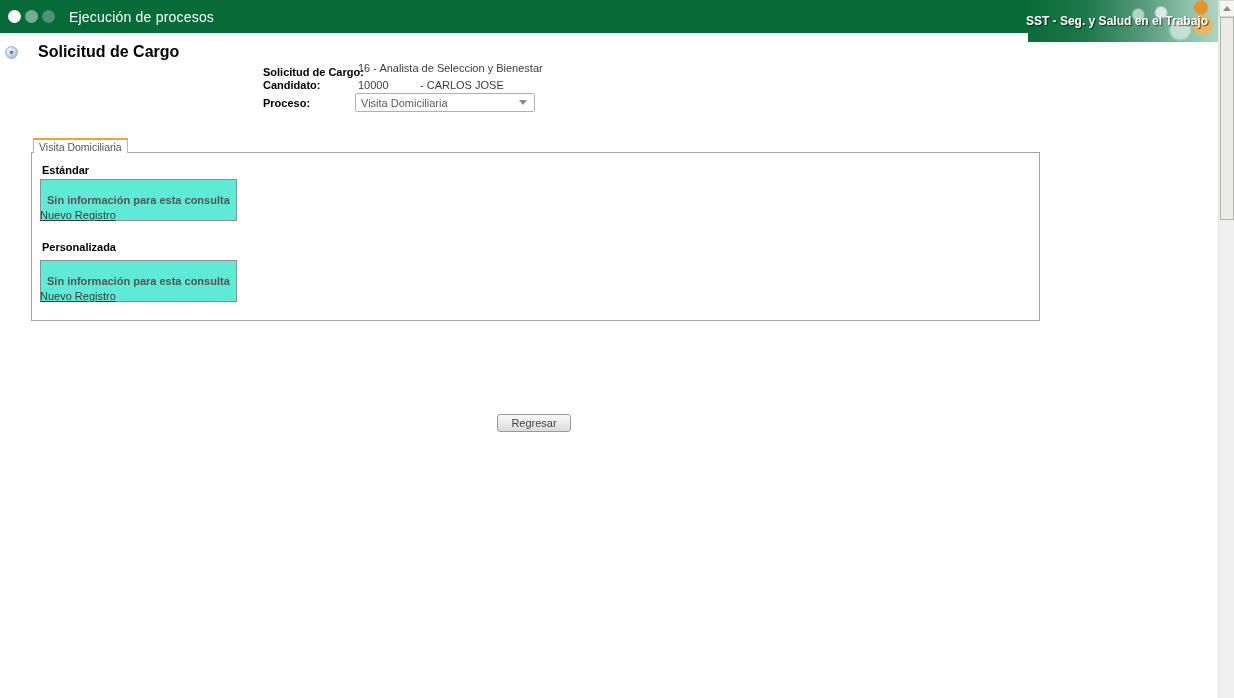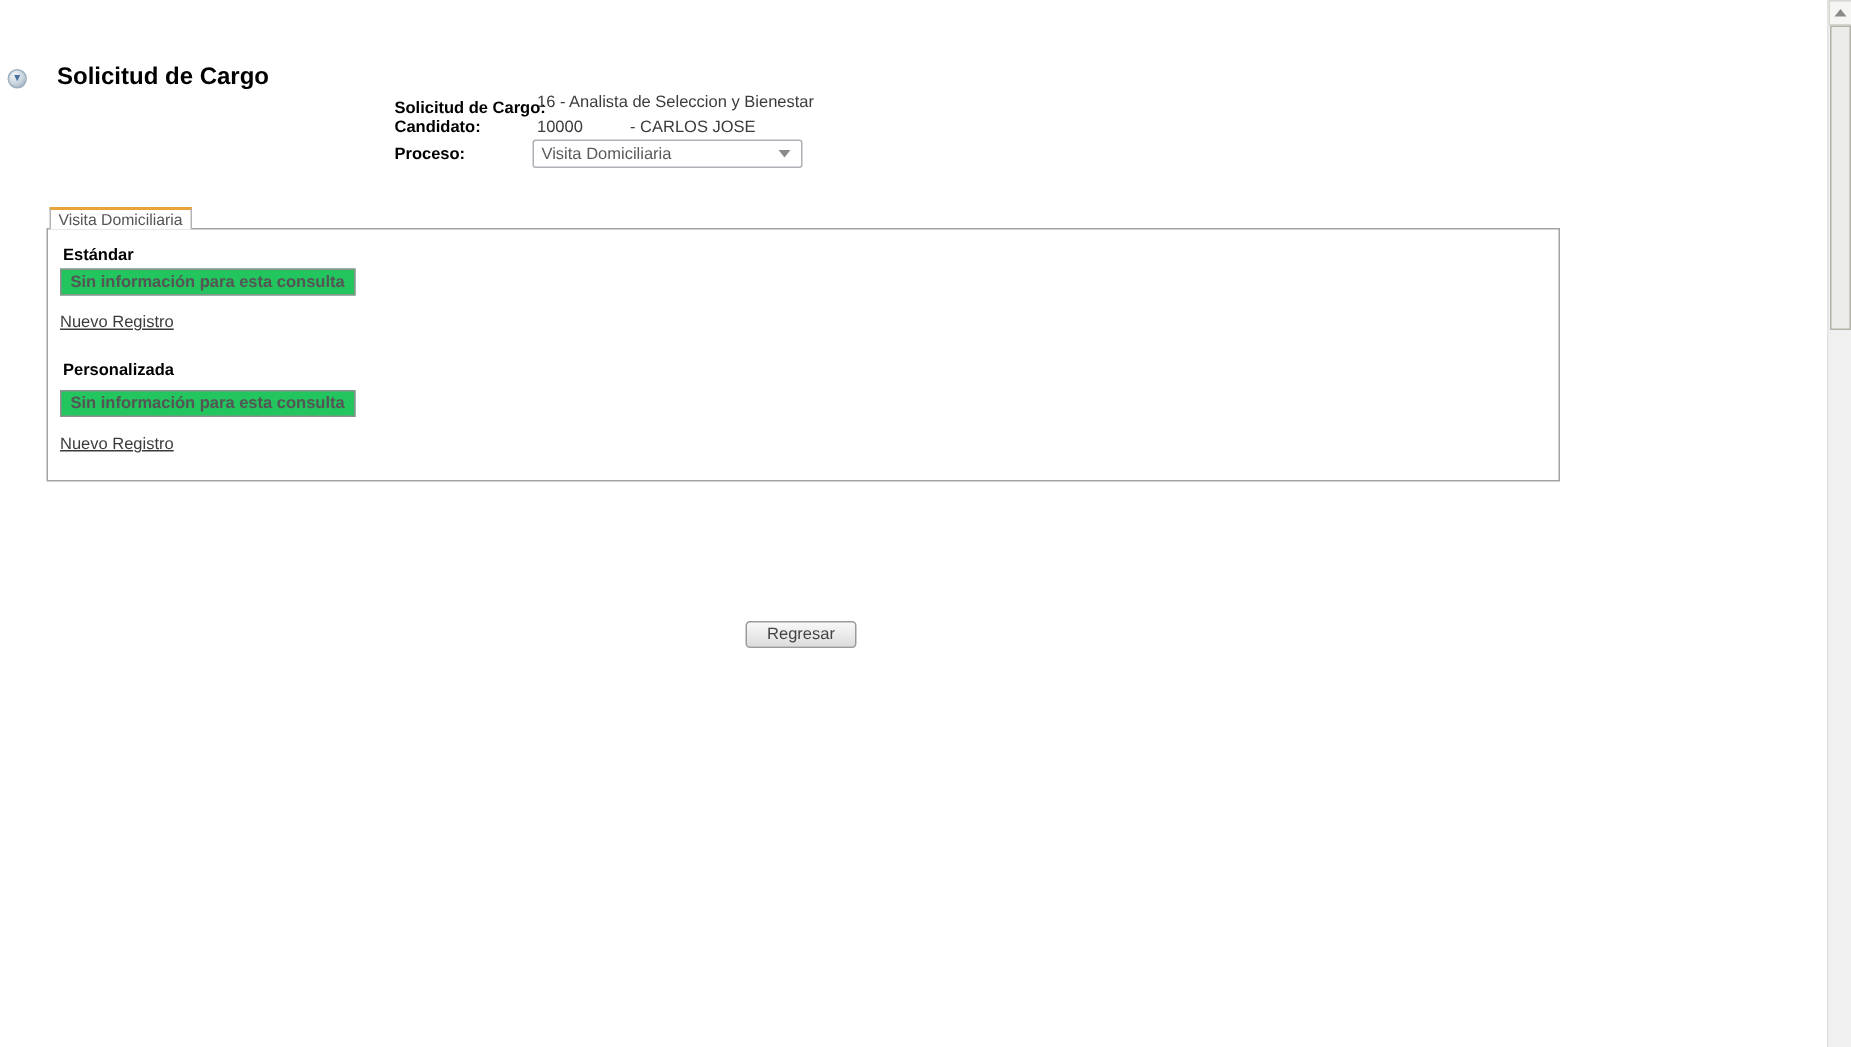--- a/index.html
+++ b/index.html
@@ -56,21 +56,21 @@
     border-top:5px solid #8a8a8a;}
 
   
   .tab{position:absolute;left:33px;top:138px;height:15px;z-index:2;background:#fff;
     border:1px solid #b4b4b4;border-top:2px solid var(--tab_accent);border-bottom:none;
     font-size:10.5px;color:#555;padding:1px 5px 0 5px;cursor:pointer;white-space:nowrap;}
   .panel{position:absolute;left:31px;top:152px;width:1009px;height:169px;
     border:1px solid var(--panel_border);background:#fff;}
   .sec-title{position:absolute;left:10px;font-size:11px;font-weight:bold;color:#000;}
   .empty-box{position:absolute;left:8px;display:inline-block;border:1px solid #8f8f8f;
-    padding:2px 6px;font-size:11px;font-weight:bold;color:#555;background:#22c55e;white-space:nowrap;}
+    padding:14px 6px;font-size:11px;font-weight:bold;color:#555;background:#5eead4;white-space:nowrap;}
   .link{position:absolute;left:8px;font-size:11px;color:var(--link_color);
     text-decoration:underline;cursor:pointer;white-space:nowrap;}
 
   
   .btn-back{position:absolute;left:497px;top:414px;width:74px;height:18px;
     border:1px solid #9a9a9a;border-radius:3px;
     background:linear-gradient(to bottom,#f8f8f8 0%,#ececec 45%,#dcdcdc 100%);
     font-size:11px;color:#444;font-family:"Liberation Sans",sans-serif;cursor:pointer;}
 
   
@@ -81,21 +81,32 @@
   .sb-up-glyph{width:0;height:0;border-left:4px solid transparent;border-right:4px solid transparent;
     border-bottom:5px solid #8b8b85;}
   .sb-thumb{position:absolute;top:17px;left:1px;width:14px;height:203px;background:#ebebe9;
     border:1px solid #b2b2a6;cursor:pointer;}
 </style>
 </head>
 <body>
 
 <div class="stage">
 
+  <div class="topbar">
+    <div class="dots">
+      <span class="dot dot1"></span>
+      <span class="dot dot2"></span>
+      <span class="dot dot3"></span>
+    </div>
+    <span class="topbar-title">Ejecución de procesos</span>
+  </div>
 
+  <div class="brand-photo">
+    <span class="brand-text">SST - Seg. y Salud en el Trabajo</span>
+  </div>
 
   <div class="section-head">
     <span class="collapse-icon">▼</span>
     <span class="section-title">Solicitud de Cargo</span>
   </div>
 
   <span class="form-label" style="top:66px;">Solicitud de Cargo:</span>
   <span class="form-value" style="left:358px;top:62px;">16 - Analista de Seleccion y Bienestar</span>
 
   <span class="form-label" style="top:79px;">Candidato:</span>

